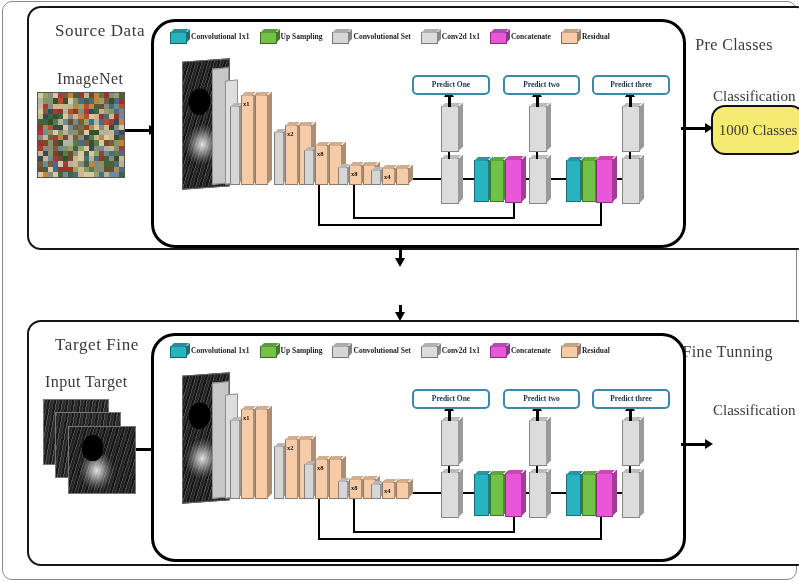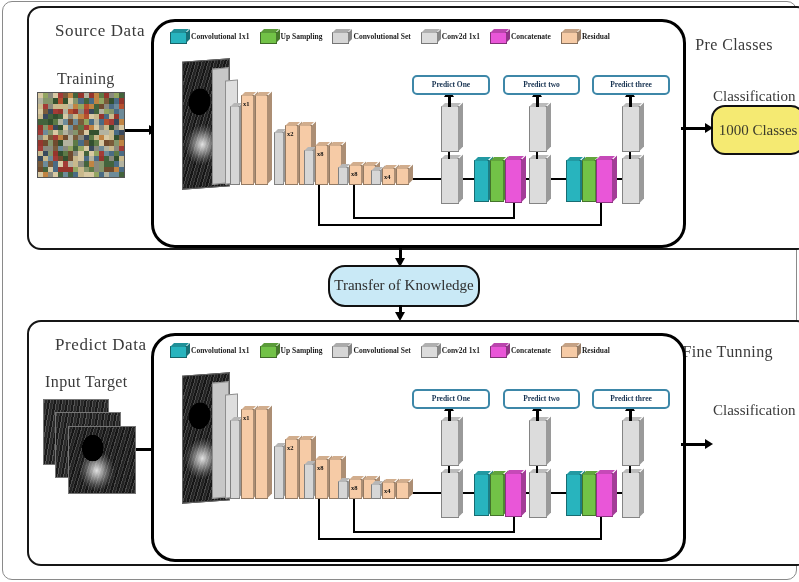--- a/index.html
+++ b/index.html
@@ -70,21 +70,21 @@
 </style>
 </head>
 <body>
 
 <div id="stage">
   <div id="frame">
 
     <section class="panel top">
       <div class="panel-title">Source Data</div>
       <div class="panel-mode">Pre Classes</div>
-      <div class="input-caption">Training</div>
+      <div class="input-caption">ImageNet</div>
       <div id="collage">
           <div style="background: rgb(216, 201, 163);"></div>
           <div style="background: rgb(147, 165, 97);"></div>
           <div style="background: rgb(138, 138, 126);"></div>
           <div style="background: rgb(216, 201, 163);"></div>
           <div style="background: rgb(163, 59, 54);"></div>
           <div style="background: rgb(122, 91, 58);"></div>
           <div style="background: rgb(192, 132, 67);"></div>
           <div style="background: rgb(67, 99, 60);"></div>
           <div style="background: rgb(150, 53, 44);"></div>
@@ -447,26 +447,25 @@
           <div class="predict-box" style="left: 349px; top: 53px; width: 73px;">Predict two</div>
           <div class="predict-box" style="left: 438px; top: 53px; width: 74px;">Predict three</div>
         </div>
       <div class="class-caption">Classification</div>
       <div class="class-box" style="background: rgb(245, 234, 114);">1000 Classes</div>
       <div class="arrow-right" style="left:652px;top:119px;width:24px;"></div>
     </section>
 
     <div class="vline" style="left:396px;top:246px;width:2.5px;height:13px;"></div>
     <div class="tri-down" style="left:392px;top:256px;"></div>
-    <div id="transfer-box" style="background: rgb(201, 233, 246);">Transfer of Knowledge</div>
     <div class="vline" style="left:396px;top:303px;width:2.5px;height:10px;"></div>
     <div class="tri-down" style="left:392px;top:310px;"></div>
 
     <section class="panel bottom">
-      <div class="panel-title">Predict Data</div>
+      <div class="panel-title">Target Fine</div>
       <div class="panel-mode">Fine Tunning</div>
       <div class="input-caption">Input Target</div>
       <div>
         <div class="stack-img us-plain" style="left:14px;top:77px;"></div>
         <div class="stack-img us-plain" style="left:26px;top:90px;"></div>
         <div class="stack-img us" style="left:39px;top:104px;width:66px;height:66px;"></div>
       </div>
       <div class="arrow-right" style="left:107px;top:126px;width:22px;"></div>
       <div class="network-box">
           <div class="legend">

